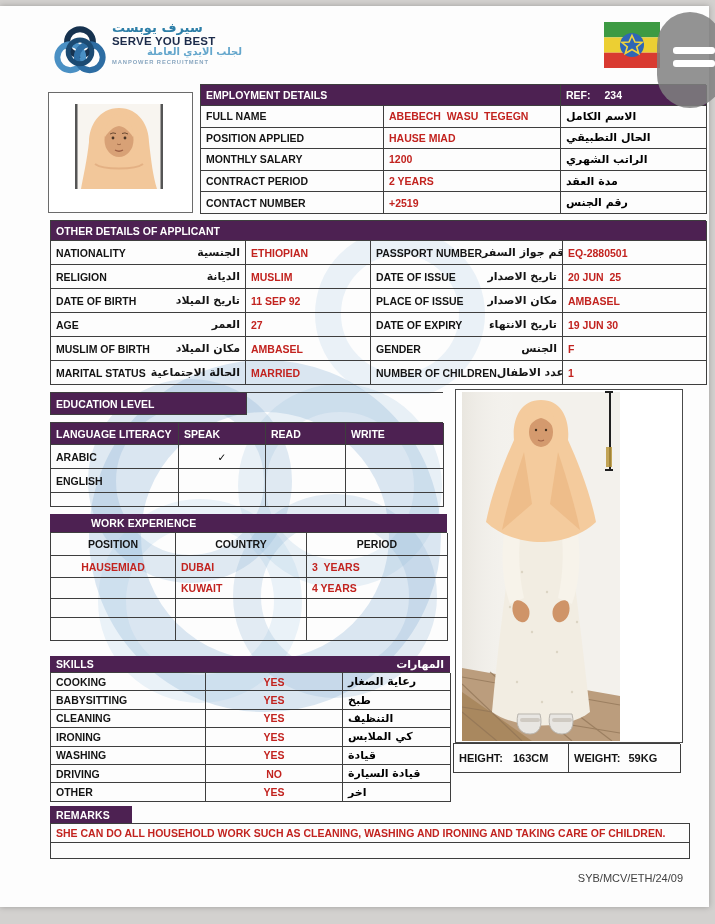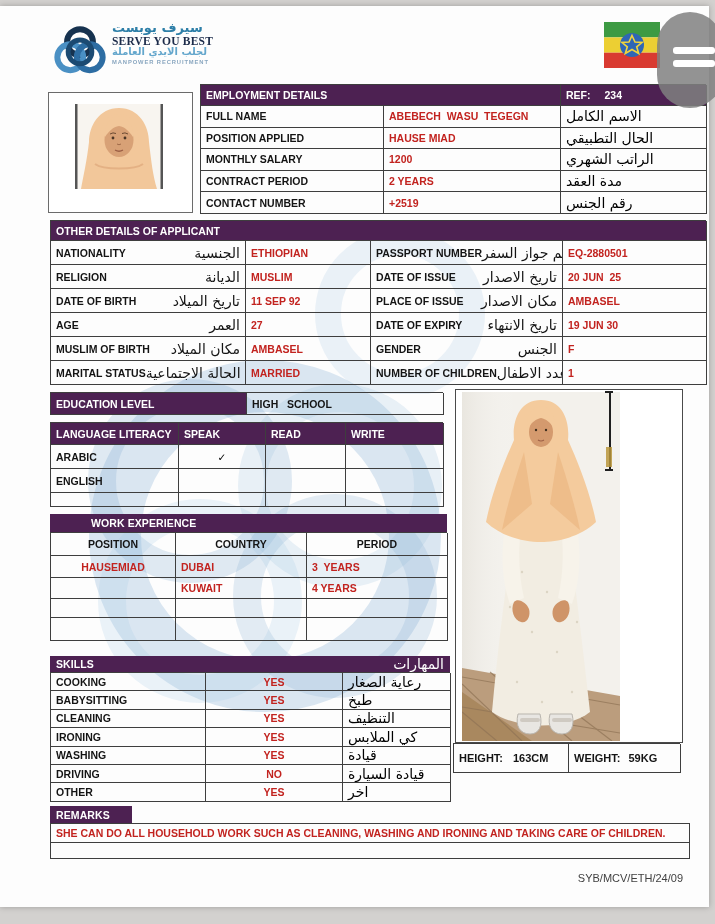--- a/index.html
+++ b/index.html
@@ -15,27 +15,27 @@
   
   .tbl { display:grid; position:absolute; border-top:1px solid #3e3e3e; border-left:1px solid #3e3e3e; }
   .c   { border-right:1px solid #3e3e3e; border-bottom:1px solid #3e3e3e; display:flex; align-items:center;
          padding:0 5px; font-size:10.5px; white-space:pre; overflow:hidden; background:transparent; }
   .hd  { background:#4d2152; color:#fff; font-weight:bold; }
   .lab { font-weight:bold; color:#141414; justify-content:space-between; }
   .red { color:#c2231f; font-weight:bold; }
   .blk { color:#141414; font-weight:bold; }
   .ctr { justify-content:center; }
   .rgt { justify-content:flex-end; }
-  .ar  { font-family:"DejaVu Sans",sans-serif; direction:rtl; font-weight:normal; font-size:14px; }
+  .ar  { font-family:"DejaVu Sans",sans-serif; direction:rtl; font-weight:bold; font-size:11px; }
 
   
   .brandtext { position:absolute; left:112px; top:15px; width:130px; line-height:1.08; }
   .b-ar1 { font-family:"DejaVu Sans",sans-serif; color:#2e7fa8; font-size:13px; font-weight:bold; direction:rtl; text-align:left; }
-  .b-en  { color:#1c2b4a; font-size:11.5px; font-weight:bold; letter-spacing:.2px;font-family:Liberation Serif, serif; }
-  .b-ar2 { font-family:"DejaVu Sans",sans-serif; color:#63a6cc; font-size:10px; font-weight:bold; direction:rtl; text-align:left; }
+  .b-en  { color:#1c2b4a; font-size:11.5px; font-weight:bold; letter-spacing:.2px; }
+  .b-ar2 { font-family:"DejaVu Sans",sans-serif; color:#63a6cc; font-size:10px; font-weight:bold; direction:rtl; text-align:right; }
   .b-sub { color:#8aa7c0; font-size:5.8px; font-weight:bold; letter-spacing:.9px; margin-top:1px; }
 
   .headshot-frame { position:absolute; left:48px; top:86px; width:145px; height:121px; border:1px solid #6b6b6b; background:#fff; }
   .photo-frame    { position:absolute; left:455px; top:383px; width:228px; height:354px; border:1px solid #4a4a4a; background:#fff; }
 
   .remark-row { position:absolute; border:1px solid #3e3e3e; background:transparent; display:flex; align-items:center;
                 padding:0 5px; font-size:10.5px; }
 
   .footer { position:absolute; top:866px; left:440px; width:243px; text-align:right; font-size:11px; color:#3f3f3f; }
 
@@ -165,21 +165,20 @@
     <div class="c red">F</div>
 
     <div class="c lab"><span>MARITAL STATUS</span><span class="ar">الحالة الاجتماعية</span></div>
     <div class="c red">MARRIED</div>
     <div class="c lab"><span>NUMBER OF CHILDREN</span><span class="ar">عدد الاطفال</span></div>
     <div class="c red">1</div>
   </div>
 
   <div class="tbl" style="left:50px;top:386px;width:393px;grid-template-columns:196px 197px;grid-template-rows:22px;">
     <div class="c hd">EDUCATION LEVEL</div>
-    <div class="c blk">HIGH   SCHOOL</div>
   </div>
 
   <div class="tbl" style="left:50px;top:416px;width:393px;grid-template-columns:128px 87px 80px 98px;grid-template-rows:22px 24px 24px 14px;">
     <div class="c hd">LANGUAGE LITERACY</div>
     <div class="c hd">SPEAK</div>
     <div class="c hd">READ</div>
     <div class="c hd">WRITE</div>
 
     <div class="c blk">ARABIC</div>
     <div class="c ctr">✓</div>

